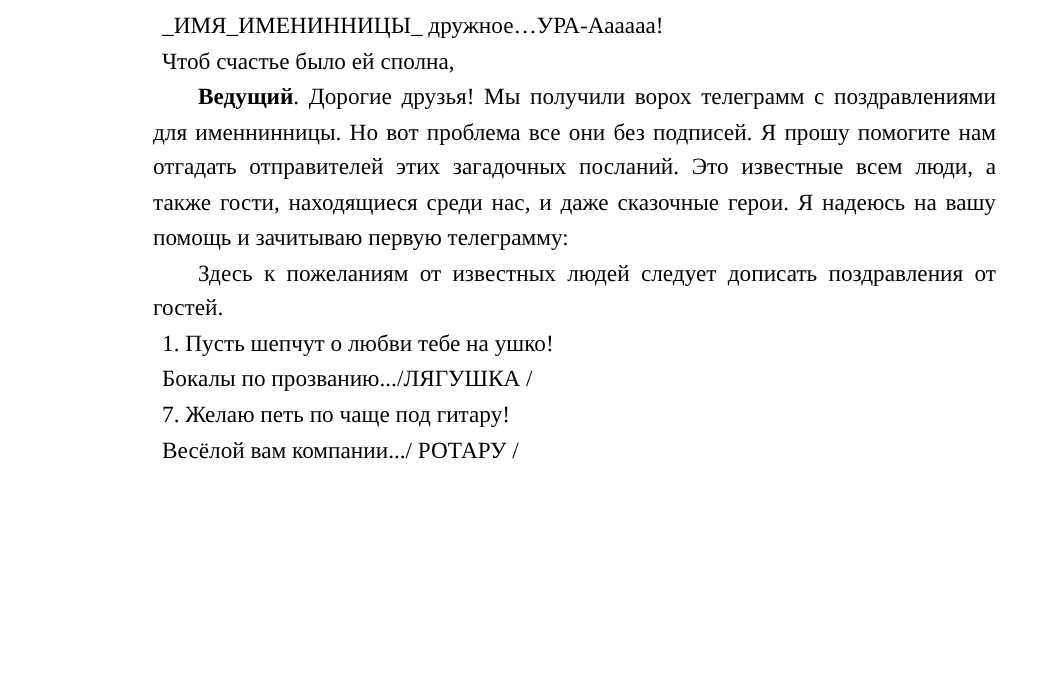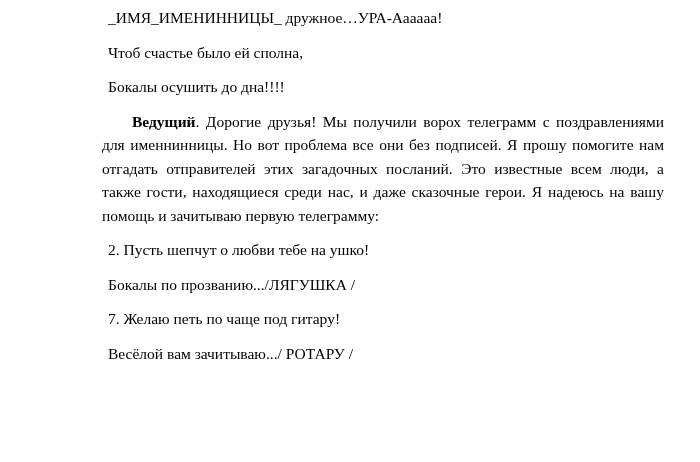--- a/index.html
+++ b/index.html
@@ -23,21 +23,20 @@
     font-family: Liberation Serif, serif;
   }
   .para {
     margin: 0 0 0 0;
     font-size: 15.5px;
     line-height: 1.52;
     text-align: justify;
     text-justify: inter-word;
   }
   .para + .para {
-    margin-top: 11px;
   }
   
   .block {
     margin-left: -0px;
     text-indent: 0px;
   }
   .full {
     margin-left: -6px;
     margin-right: 6px;
   }
@@ -51,27 +50,27 @@
 </style>
 </head>
 <body>
 
 <div class="page">
 
   <p class="para">_ИМЯ_ИМЕНИННИЦЫ_ дружное…УРА-Аааааа!</p>
 
   <p class="para">Чтоб счастье было ей сполна,</p>
 
-  <p class="para">Бокалы осушить до дна!!!!</p>
 
   <p class="para block full"><span class="lead-indent"></span><b>Ведущий</b><span>. Дорогие друзья! Мы получили ворох телеграмм с поздравлениями для именнинницы. Но вот проблема все они без подписей. Я прошу помогите нам отгадать отправителей этих загадочных посланий. Это известные всем люди, а также гости, находящиеся среди нас, и даже сказочные герои. Я надеюсь на вашу помощь и зачитываю первую телеграмму:</span></p>
 
+  <p class="para block full"><span class="lead-indent"></span><span>Здесь к пожеланиям от известных людей следует дописать поздравления от гостей.</span></p>
 
-  <p class="para">2. Пусть шепчут о любви тебе на ушко!</p>
+  <p class="para">1. Пусть шепчут о любви тебе на ушко!</p>
 
   <p class="para">Бокалы по прозванию.../ЛЯГУШКА /</p>
 
   <p class="para">7. Желаю петь по чаще под гитару!</p>
 
-  <p class="para">Весёлой вам зачитываю.../ РОТАРУ /</p>
+  <p class="para">Весёлой вам компании.../ РОТАРУ /</p>
 
 
 </div>
 
 </body></html>

